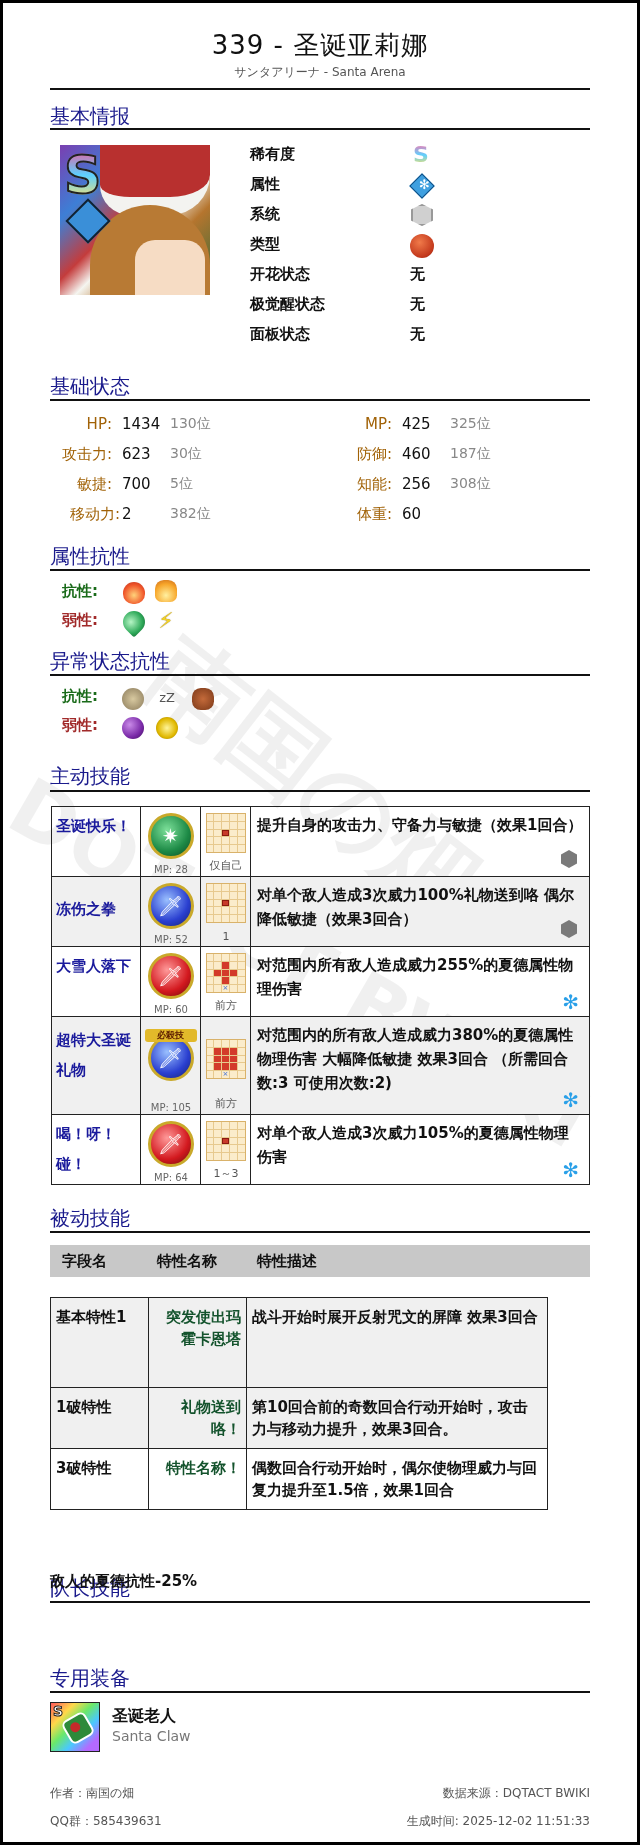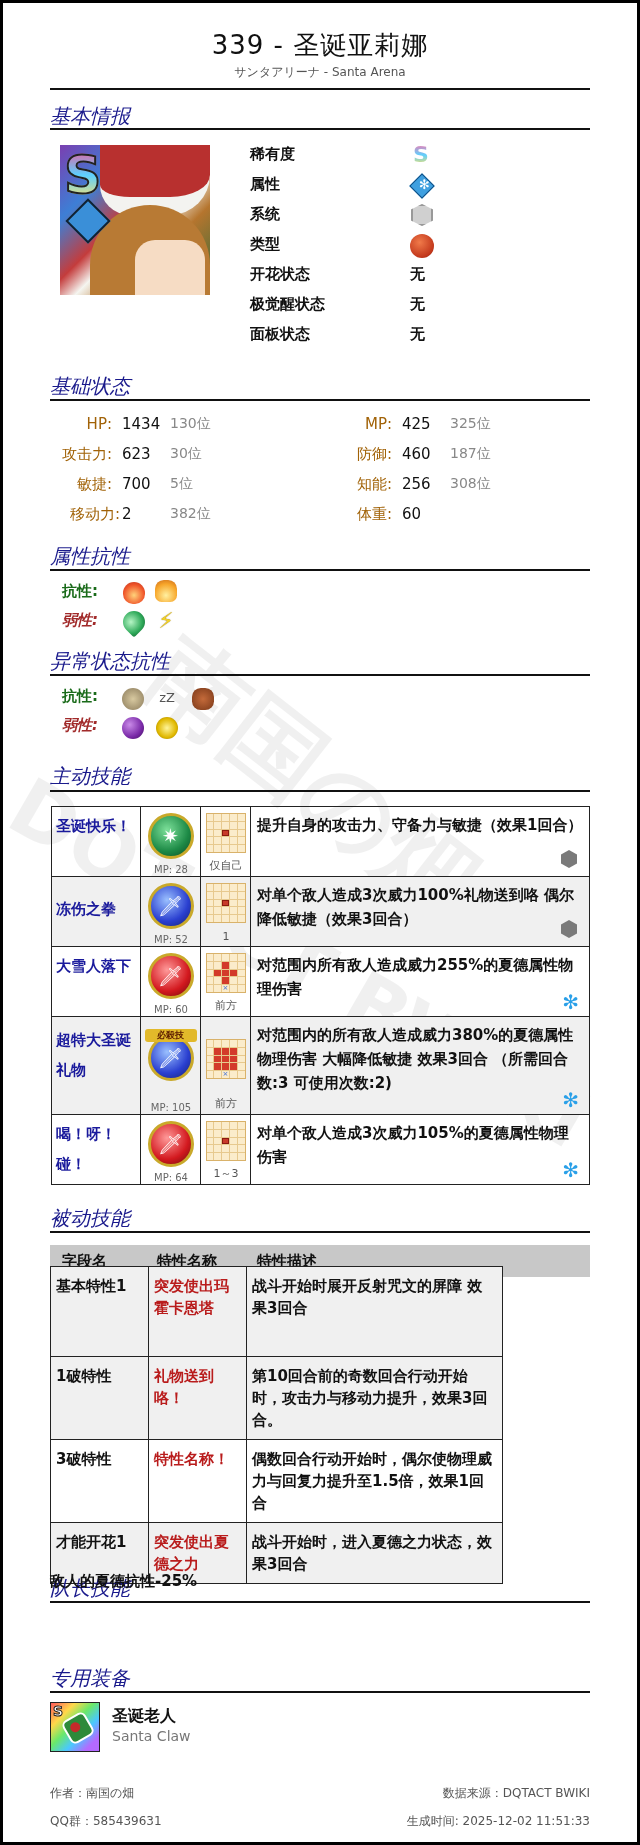--- a/index.html
+++ b/index.html
@@ -7,21 +7,21 @@
   body { font-family: "DejaVu Sans", "Liberation Sans", sans-serif; color: #111; position: relative; }
   .frame { position: absolute; left: 0; top: 0; width: 640px; height: 1845px; border: 3px solid #000; border-left-width: 3px; border-right-width: 3px; background: #fff; }
   .watermark { position: absolute; pointer-events: none; color: rgba(0,0,0,0.06); font-family: "DejaVu Sans", sans-serif; font-weight: bold; white-space: nowrap; }
   .wm1 { left: 200px; top: 610px; font-size: 96px; transform: rotate(38deg); transform-origin: left top; }
   .wm2 { left: 40px; top: 760px; font-size: 80px; transform: rotate(30deg); transform-origin: left top; }
 
   .title { position: absolute; top: 28px; left: 0; width: 640px; text-align: center; font-size: 26px; letter-spacing: 1px; color: #111; }
   .subtitle { position: absolute; top: 64px; left: 0; width: 640px; text-align: center; font-size: 12px; color: #555; }
   .rule { position: absolute; left: 50px; width: 540px; height: 2px; background: #111; }
 
-  .section-title { position: absolute; left: 50px; font-size: 20px; color: #1a1a8c; font-style: italic; }
+  .section-title { position: absolute; left: 50px; font-size: 20px; color: #1a1a8c; }
   .section-rule { position: absolute; left: 50px; width: 540px; height: 1.5px; background: #111; }
 
   .portrait { position: absolute; left: 60px; top: 145px; width: 150px; height: 150px;
     background: linear-gradient(135deg, #7a3fb0 0%, #3d7fd6 25%, #c43c3c 45%, #f5f5f0 55%, #b5752e 70%, #2d6b3a 100%); overflow: hidden; }
   .portrait .hat { position: absolute; left: 40px; top: 0; width: 110px; height: 70px; background: #b8302f; border-bottom: 18px solid #f3f3f0; border-radius: 0 0 40px 30px; }
   .portrait .hair { position: absolute; left: 30px; top: 60px; width: 120px; height: 90px; background: #b87a34; border-radius: 60px 60px 0 0; }
   .portrait .face { position: absolute; left: 75px; top: 95px; width: 70px; height: 55px; background: #f6dcc4; border-radius: 20px 20px 0 0; }
   .portrait .s-badge { position: absolute; left: 4px; top: 4px; font-size: 52px; font-weight: bold; color: #fff; -webkit-text-stroke: 2px #222; background: linear-gradient(180deg,#e95fa0,#5cd0ff,#ffe36b); -webkit-background-clip: text; background-clip: text; color: transparent; line-height: 1; }
   .portrait .snow-badge { position: absolute; left: 12px; top: 60px; width: 32px; height: 32px; background: #3a8fd8; transform: rotate(45deg); border: 2px solid #123; }
 
@@ -33,21 +33,21 @@
   .icon-element::after { content: "✻"; position: absolute; left: 0; top: -2px; width: 18px; text-align: center; transform: rotate(-45deg); color: #fff; font-size: 13px; }
   .icon-system { position: absolute; left: 411px; width: 22px; height: 22px; background: #d0d0d0; border: 2px solid #999; clip-path: polygon(50% 0,100% 25%,100% 75%,50% 100%,0 75%,0 25%); }
   .icon-type { position: absolute; left: 410px; width: 24px; height: 24px; border-radius: 50%; background: radial-gradient(circle at 40% 35%, #f07a4a, #c2371b 70%, #7a1d0a); }
 
   .stat-label { position: absolute; font-size: 15px; color: #a16207; text-align: right; width: 70px; }
   .stat-value { position: absolute; font-size: 15px; color: #111; }
   .stat-rank { position: absolute; font-size: 14px; color: #888; }
 
   .res-label { position: absolute; left: 62px; font-size: 15px; font-weight: bold; }
   .res-good { color: #1a6b1a; }
-  .res-bad { color: #a12a2a; font-style: italic; }
+  .res-bad { color: #a12a2a; }
   .res-icon { position: absolute; width: 22px; height: 22px; border-radius: 50%; }
   .ic-fire { background: radial-gradient(circle at 50% 60%, #ffd27a, #f0562a 60%, #b3281a); border-radius: 50% 50% 45% 45%; }
   .ic-flame { background: radial-gradient(circle at 50% 70%, #fff0a0, #f7a62a 60%, #c9661a); border-radius: 40% 40% 30% 30%; }
   .ic-wind { background: radial-gradient(circle at 40% 40%, #b6f5c5, #2faa5a 60%, #0f5a2a); border-radius: 50% 50% 50% 10%; transform: rotate(-45deg); }
   .ic-bolt { background: transparent; color: #f2d22a; font-size: 22px; line-height: 22px; text-align: center; text-shadow: 0 0 1px #7a5a00; }
   .ic-seal { background: radial-gradient(circle, #d8c9a0, #8a7a5a); }
   .ic-sleep { background: transparent; color: #555; font-size: 13px; font-weight: normal; line-height: 22px; text-align: center; }
   .ic-paralyze { background: radial-gradient(circle, #c46a3a, #7a3818); border-radius: 40%; }
   .ic-poison { background: radial-gradient(circle at 35% 35%, #c98ae8, #7a2aa8 60%, #3d0a5a); }
   .ic-confuse { background: radial-gradient(circle, #fff59a, #e0b800 60%, #8a6a00); }
@@ -70,25 +70,25 @@
   .grid5 span.on { background: #d33a2a; }
   .grid5 span.self { background: #c83a2a; box-shadow: inset 0 0 0 1px #8a1a10; }
   .grid5 span.mark { background: #fbeccb; color: #3a6ad6; font-size: 7px; line-height: 7px; text-align: center; }
   .sk-range-label { position: absolute; left: 0; bottom: 3px; width: 50px; text-align: center; font-size: 11px; color: #555; }
   .sk-desc { padding: 6px 6px; font-size: 15px; font-weight: bold; line-height: 24px; position: relative; }
   .sk-elem-hex { position: absolute; right: 12px; bottom: 8px; width: 16px; height: 18px; background: #7a7a7a; clip-path: polygon(50% 0,100% 25%,100% 75%,50% 100%,0 75%,0 25%); }
   .sk-elem-ice { position: absolute; right: 10px; bottom: 4px; font-size: 20px; color: #2aa0e8; line-height: 20px; font-weight: bold; }
 
   .passive-head { position: absolute; left: 50px; top: 1245px; width: 540px; height: 32px; background: #c8c8c8; }
   .passive-head span { position: absolute; top: 0; line-height: 32px; font-size: 15px; font-weight: bold; color: #111; }
-  .passive-table { position: absolute; left: 50px; top: 1266px; width: 453px; border-collapse: collapse; }
+  .passive-table { position: absolute; left: 50px; top: 1297px; width: 498px; border-collapse: collapse; }
   .passive-table td { border: 1.5px solid #222; vertical-align: top; padding: 8px 5px; font-size: 15px; font-weight: bold; line-height: 22px; }
   .passive-table tr.alt td { background: #f0f0f0; }
   .pv-field { width: 98px; color: #111; }
-  .pv-name { width: 98px; color: #b91c1c; }
+  .pv-name { width: 98px; color: #14532d; text-align: right; }
   .pv-desc { color: #111; }
 
   .leader-text { position: absolute; left: 50px; top: 1572px; font-size: 15px; font-weight: bold; }
 
   .equip-icon { position: absolute; left: 50px; top: 1702px; width: 50px; height: 50px; border: 1px solid #222;
     background: linear-gradient(135deg, #ff5a5a, #ffd94a 25%, #6ae86a 45%, #4ac8ff 65%, #b46aff 85%); overflow: hidden; }
   .equip-icon .s { position: absolute; left: 2px; top: 0; font-size: 14px; font-weight: bold; color: #fff; -webkit-text-stroke: 1px #222; }
   .equip-icon .claw { position: absolute; left: 14px; top: 12px; width: 26px; height: 26px; background: #2d8a3a; border: 2px solid #fff; border-radius: 6px; transform: rotate(-30deg); }
   .equip-icon .claw::after { content: ""; position: absolute; left: 4px; top: 4px; width: 10px; height: 10px; background: #c42a2a; border-radius: 50%; }
   .equip-name { position: absolute; left: 112px; top: 1706px; font-size: 16px; font-weight: bold; }
@@ -436,25 +436,20 @@
   <tr class="alt" style="height:60px">
     <td class="pv-field">1破特性</td>
     <td class="pv-name">礼物送到咯！</td>
     <td class="pv-desc">第10回合前的奇数回合行动开始时，攻击力与移动力提升，效果3回合。</td>
   </tr>
   <tr style="height:60px">
     <td class="pv-field">3破特性</td>
     <td class="pv-name">特性名称！</td>
     <td class="pv-desc">偶数回合行动开始时，偶尔使物理威力与回复力提升至1.5倍，效果1回合</td>
   </tr>
-  <tr class="alt" style="height:60px">
-    <td class="pv-field">才能开花1</td>
-    <td class="pv-name">突发使出夏德之力</td>
-    <td class="pv-desc">战斗开始时，进入夏德之力状态，效果3回合</td>
-  </tr>
 </tbody>
   </table>
 
 <div class="section-title" style="top:1575px">队长技能</div>
 <div class="section-rule" style="top:1601px"></div>
 <div class="leader-text">敌人的夏德抗性-25%</div>
 
 <div class="section-title" style="top:1665px">专用装备</div>
 <div class="section-rule" style="top:1691px"></div>
 <div class="equip-icon">

